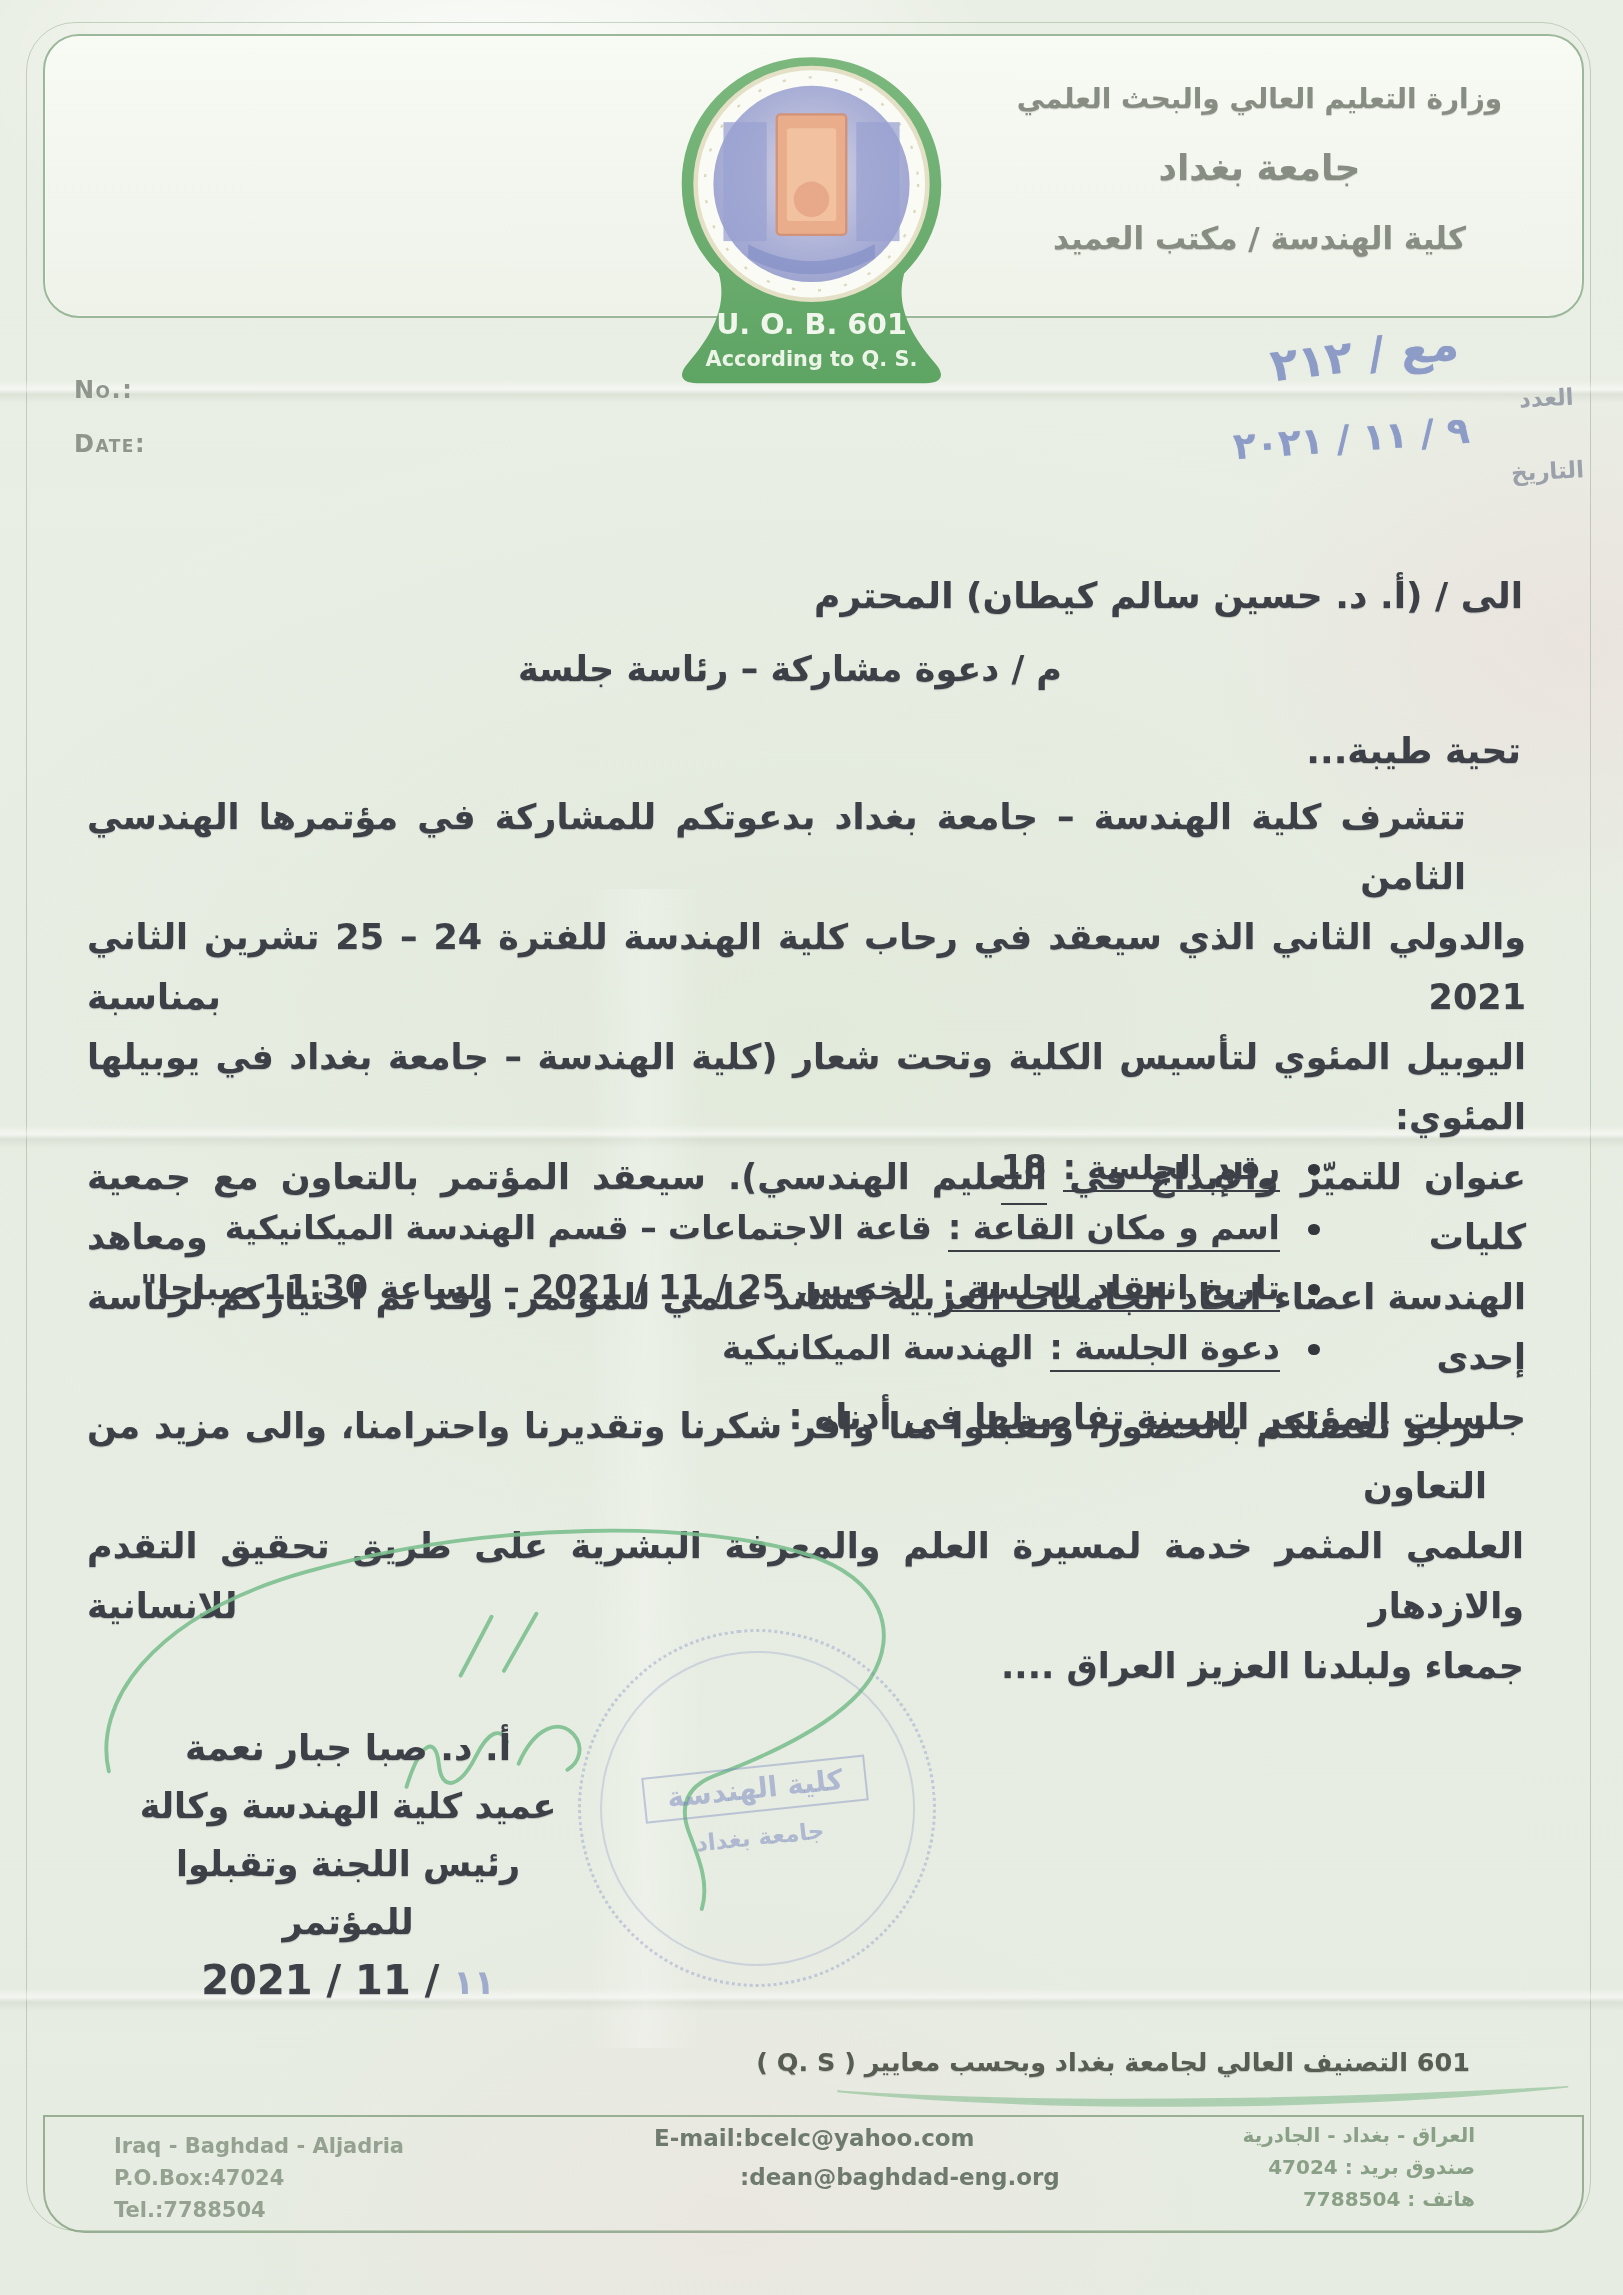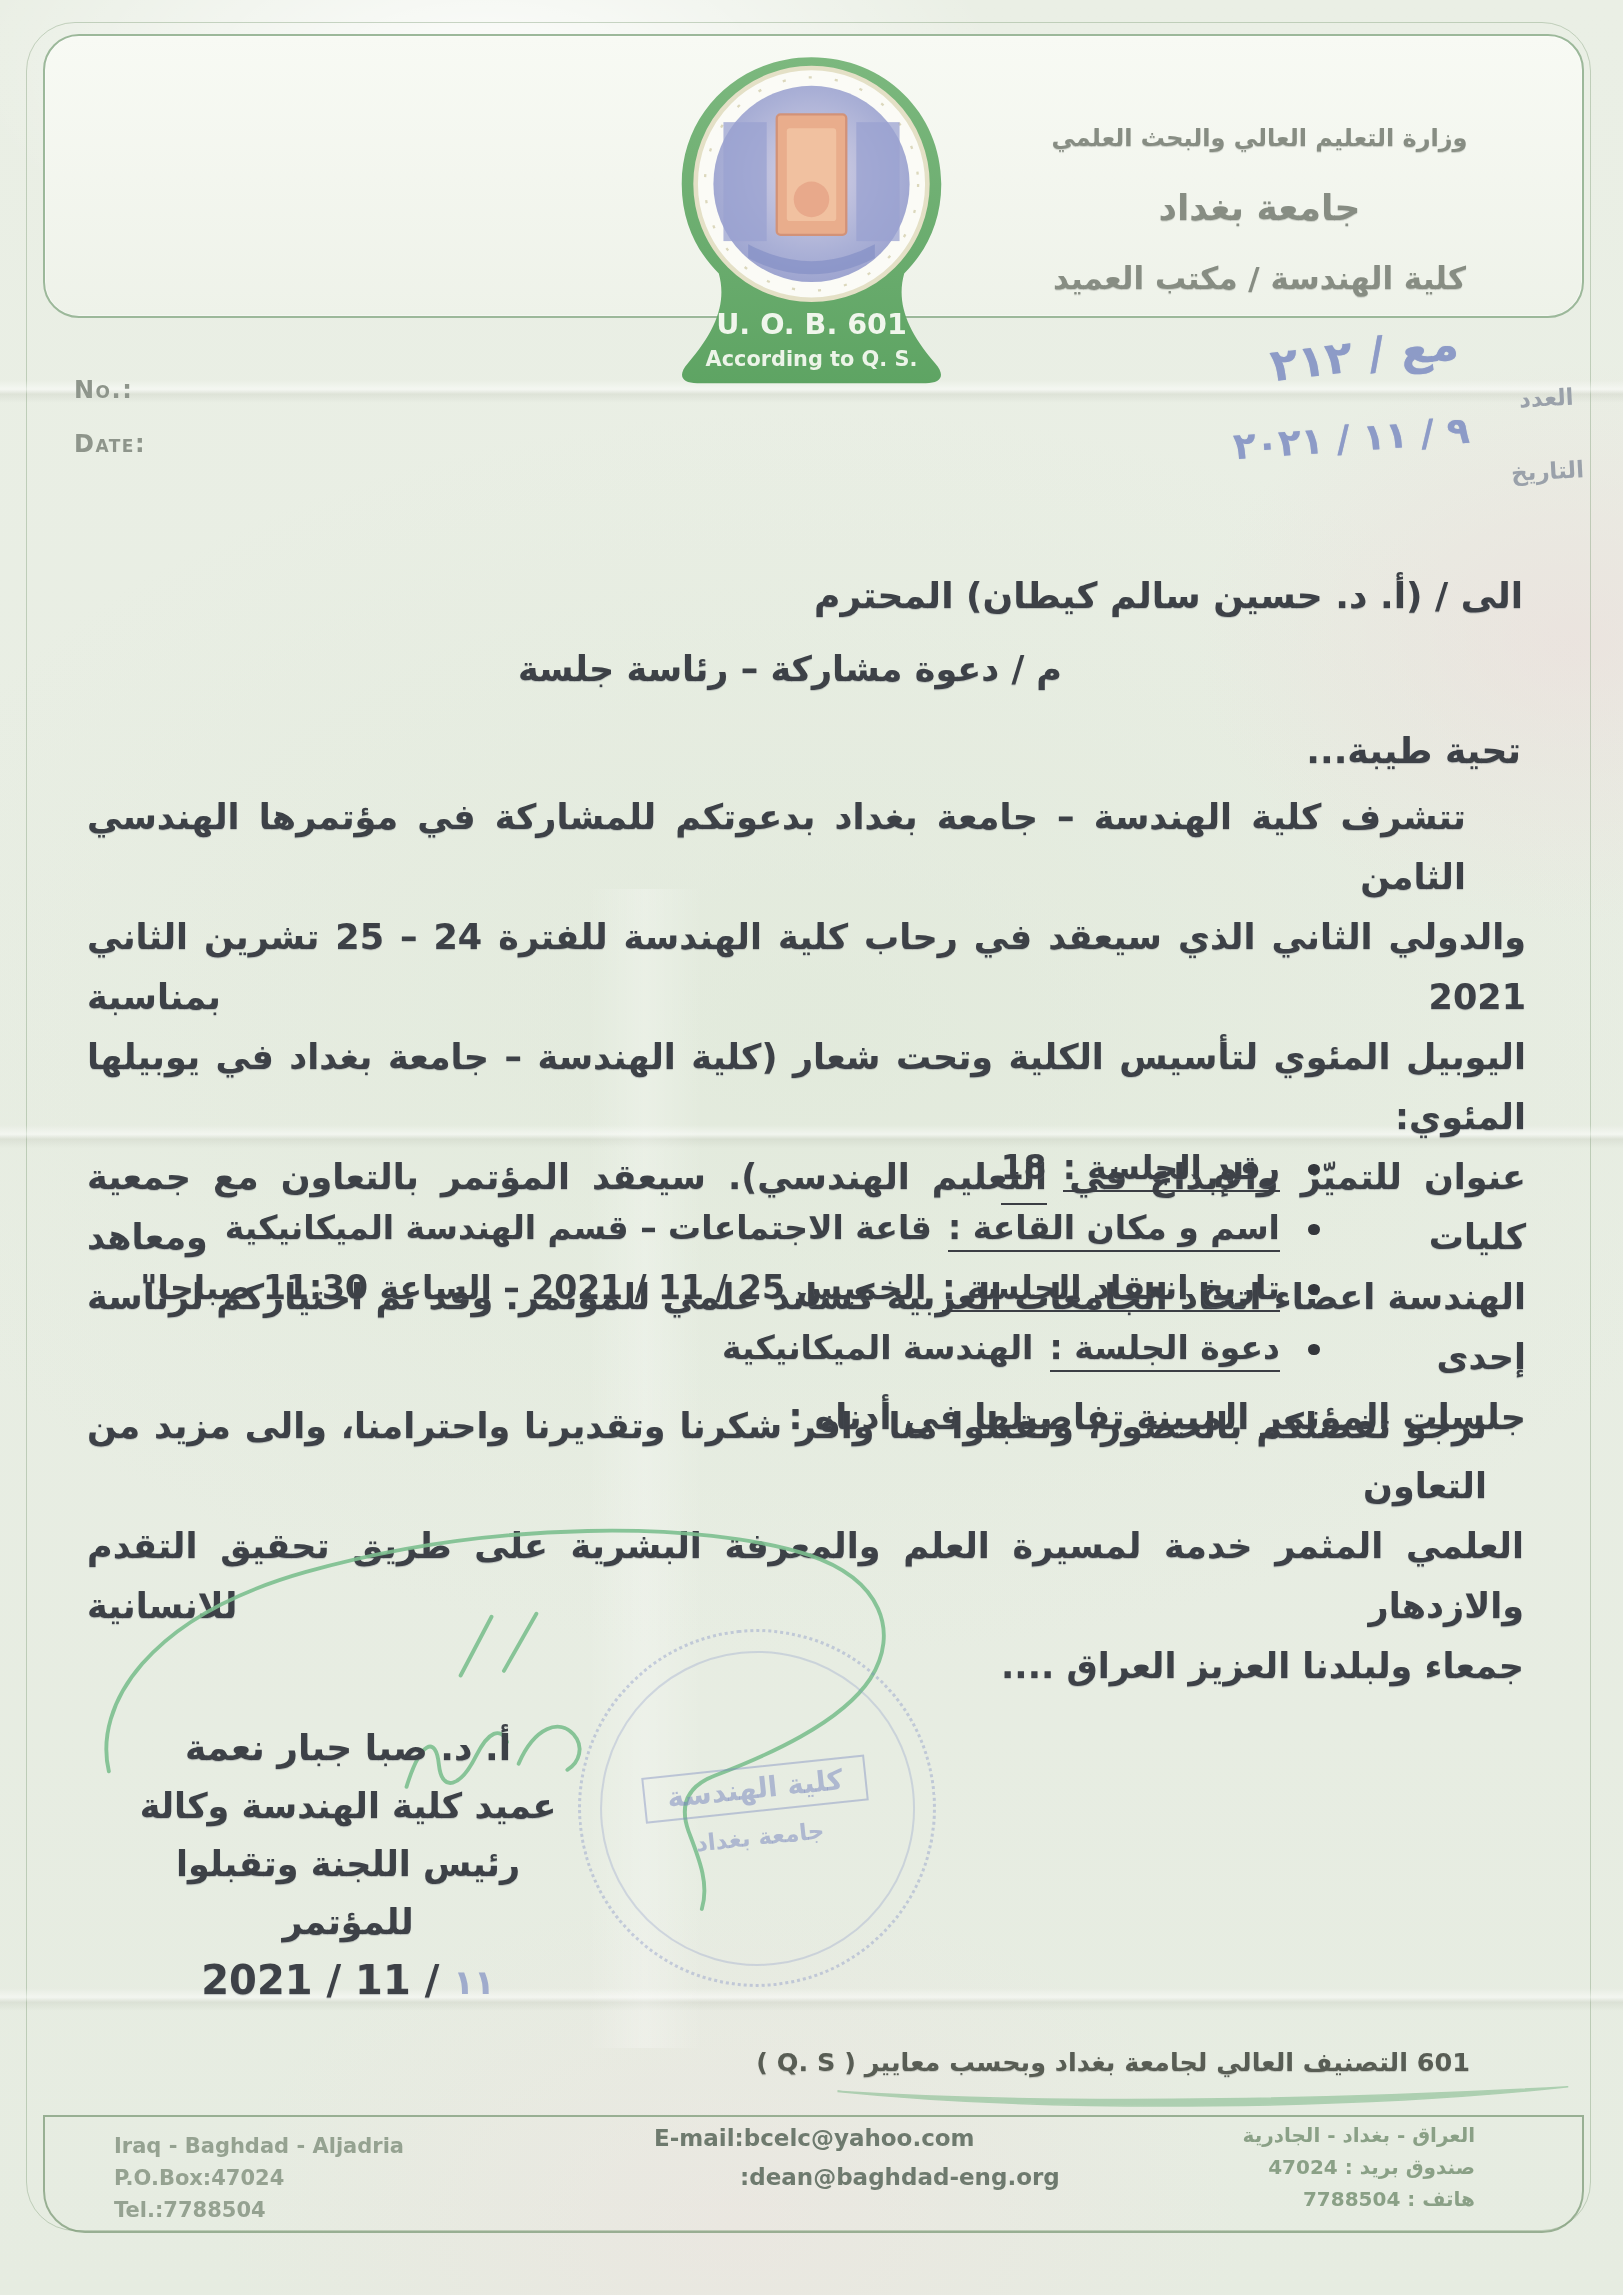--- a/index.html
+++ b/index.html
@@ -23,21 +23,21 @@
   .crease{left:0;right:0;height:23px;background:linear-gradient(180deg,rgba(255,255,255,0),rgba(255,255,255,.5) 40%,rgba(168,172,158,.18) 62%,rgba(255,255,255,0));}
   .vstreak{left:587px;top:889px;width:116px;height:1159px;background:linear-gradient(90deg,rgba(255,255,255,0),rgba(255,255,255,.25),rgba(255,255,255,0));}
   
   .hbox{left:43px;top:34px;width:1537px;height:280px;border:2.3px solid #9cb89a;border-radius:36px;
         background:linear-gradient(180deg,#f8faf4,#eef2e9);box-shadow:0 0 0 0.8px rgba(255,255,255,.5) inset;}
   .en-block{left:100px;top:80px;width:510px;text-align:center;font-family:"Liberation Serif",serif;color:#6a7065;font-weight:bold;text-shadow:0 0.8px 0.8px rgba(130,134,128,.4);}
   .en-l1,.en-l2{font-size:26px;line-height:56px;}
   .en-l3{font-size:32px;line-height:57px;letter-spacing:0.8px;}
   .en-l4{font-size:28px;line-height:57px;}
   .ar-block{right:93px;top:74px;width:541px;text-align:center;color:#878d83;font-weight:bold;text-shadow:0 0.8px 0.8px rgba(140,144,138,.4);}
-  .ar-l1{font-size:24px;line-height:49px;margin-bottom:20px;margin-top:40px;}
+  .ar-l1{font-size:28px;line-height:49px;margin-bottom:20px;}
   .ar-l2{font-size:36px;line-height:49px;margin-bottom:23px;}
   .ar-l3{font-size:31px;line-height:46px;}
   .logo{left:674px;top:54px;width:275px;height:334px;}
   
   .nolbl{left:74px;font-size:24px;font-weight:bold;font-variant:small-caps;letter-spacing:1.5px;color:#8e958b;}
   .ref-ar-lbl{font-size:23px;color:#9aa1aa;font-weight:bold;transform:rotate(-3deg);}
   .hand{color:#8d9bc7;font-weight:bold;text-shadow:0 0 0.8px rgba(141,155,199,.6);}
   .hw-no{right:164px;top:328px;font-size:45px;transform:rotate(-7deg);}
   .hw-date{right:153px;top:417px;font-size:37px;letter-spacing:7.7px;transform:rotate(-4deg);}
   

